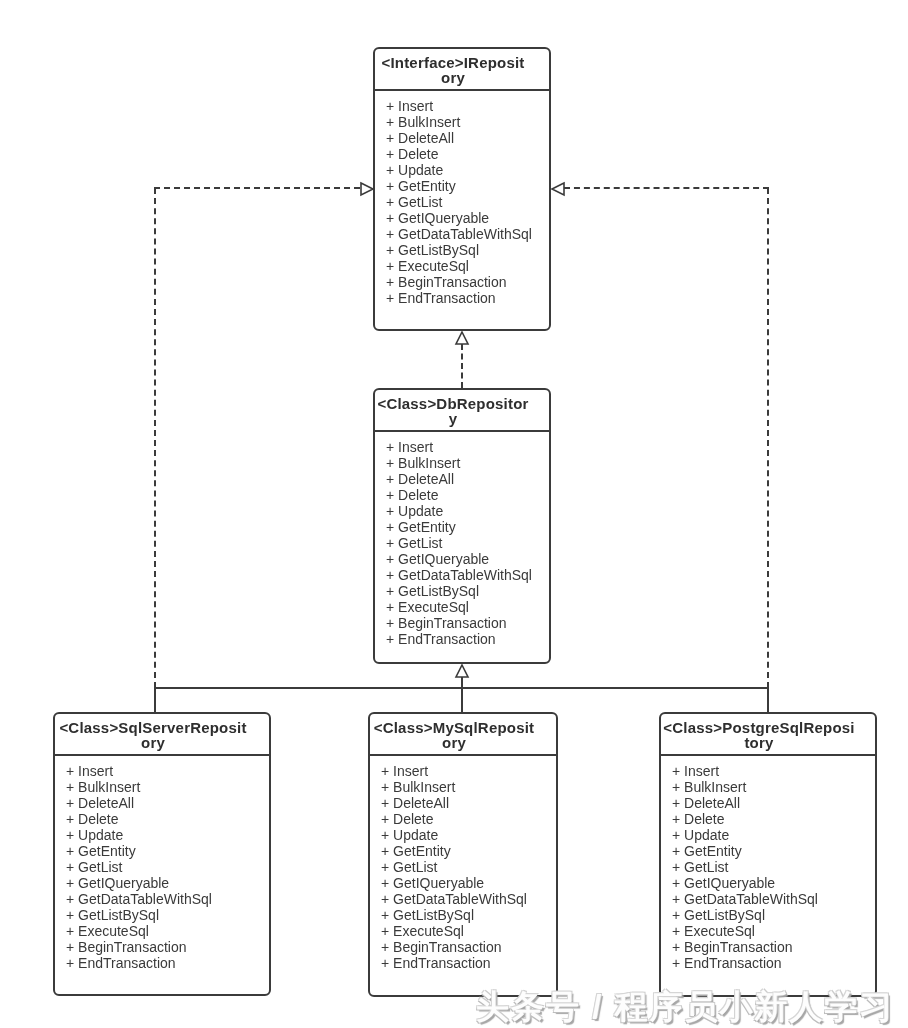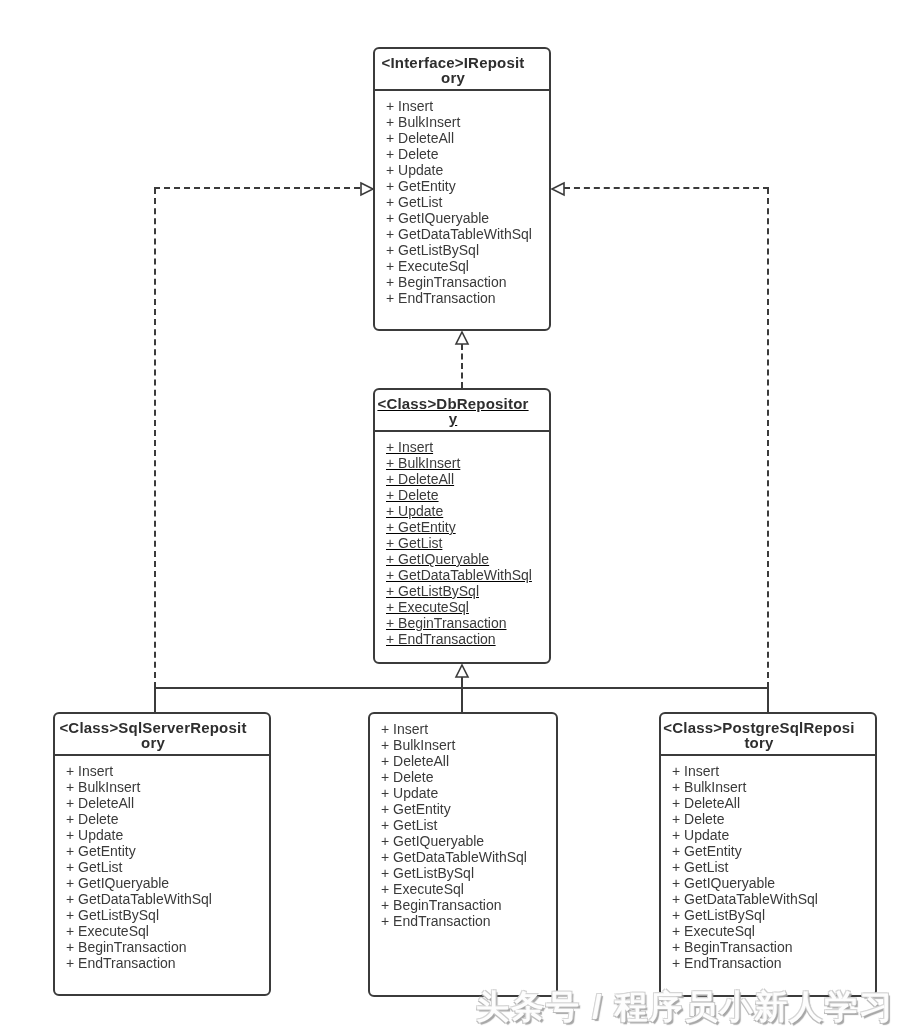--- a/index.html
+++ b/index.html
@@ -29,21 +29,21 @@
   .watermark {
     position:absolute; left:476px; top:985px; z-index:4;
     font-size:33px; font-weight:bold; letter-spacing:2px;
     color:#fdfdfd; white-space:nowrap;
     text-shadow:-1px -1px 0 #d6d6d6, 1px -1px 0 #cccccc,
                 -1px 1px 0 #bdbdbd, 2px 2px 1px #a6a6a6;
   }
 
   
   #box-irepository   { left:373px; top:47px;  width:178px; height:284px; }
-  #box-dbrepository  { left:373px; top:388px; width:178px; height:276px;text-decoration:underline; }
+  #box-dbrepository  { left:373px; top:388px; width:178px; height:276px; }
   #box-sqlserver     { left:47px;  top:712px; width:218px; height:284px;margin-left:6px; }
   #box-mysql         { left:368px; top:712px; width:190px; height:285px; }
   #box-postgresql    { left:659px; top:712px; width:218px; height:285px; }
 </style>
 </head>
 <body>
 
 <div class="stage">
 
   <div class="vline dashed" style="left:154px; top:188px; height:500px;"></div>
@@ -121,20 +121,21 @@
         <div class="method-line">+ GetIQueryable</div>
         <div class="method-line">+ GetDataTableWithSql</div>
         <div class="method-line">+ GetListBySql</div>
         <div class="method-line">+ ExecuteSql</div>
         <div class="method-line">+ BeginTransaction</div>
         <div class="method-line">+ EndTransaction</div>
       </div>
   </div>
 
   <div class="uml-box" id="box-mysql">
+    <div class="uml-title">&lt;Class&gt;MySqlRepository</div>
     <div class="uml-methods">
         <div class="method-line">+ Insert</div>
         <div class="method-line">+ BulkInsert</div>
         <div class="method-line">+ DeleteAll</div>
         <div class="method-line">+ Delete</div>
         <div class="method-line">+ Update</div>
         <div class="method-line">+ GetEntity</div>
         <div class="method-line">+ GetList</div>
         <div class="method-line">+ GetIQueryable</div>
         <div class="method-line">+ GetDataTableWithSql</div>

